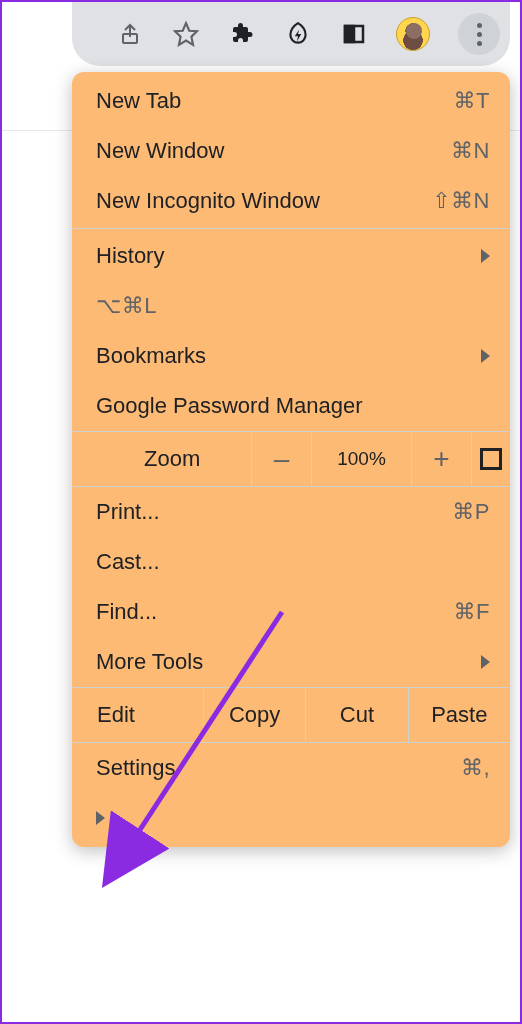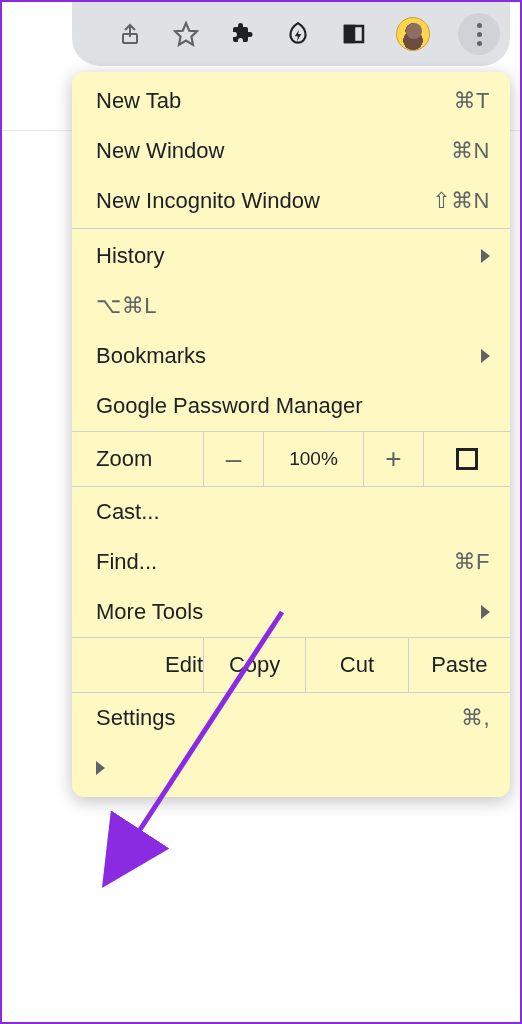--- a/index.html
+++ b/index.html
@@ -60,21 +60,21 @@
     gap: 4px;
   }
   .more-btn span { width:5px; height:5px; background:#5f6368; border-radius:50%; }
 
   
   .menu {
     position: absolute;
     top: 70px;
     left: 70px;
     right: 10px;
-    background: #fef9c3;
+    background: #fdba74;
     border-radius: 12px;
     box-shadow: 0 4px 18px rgba(0,0,0,0.25);
     padding: 4px 0;
     font-size: 22px;
     color: #202124;
   }
   .item {
     display: flex;
     align-items: center;
     justify-content: space-between;
@@ -98,21 +98,21 @@
     align-items: stretch;
     border-top: 1px solid #d0d0d0;
     border-bottom: 1px solid #d0d0d0;
     height: 56px;
   }
   .zoom-row .cell {
     display: flex; align-items: center; justify-content: center;
     border-right: 1px solid #d0d0d0;
     color: #202124;
   }
-  .zoom-row .cell:first-child { justify-content: flex-start; padding-left: 24px; width: 132px; }
+  .zoom-row .cell:first-child { justify-content: flex-start; padding-left: 24px; width: 132px; margin-left: 48px; }
   .zoom-row .cell.minus, .zoom-row .cell.plus { width: 60px; font-size: 28px; color:#5f6368;}
   .zoom-row .cell.pct { width: 100px; font-size: 19px; justify-content: center; }
   .zoom-row .cell.full { flex:1; border-right:none; }
   .full-corners {
     width: 22px; height: 22px; position: relative;
   }
   .full-corners::before, .full-corners::after,
   .full-corners i::before, .full-corners i::after {
     content:""; position:absolute; width:8px; height:8px; border:3px solid #202124;
   }
@@ -127,21 +127,21 @@
     align-items: stretch;
     border-top: 1px solid #d0d0d0;
     border-bottom: 1px solid #d0d0d0;
     height: 56px;
   }
   .edit-row .ecell {
     display:flex; align-items:center; justify-content:center;
     border-right:1px solid #d0d0d0;
     flex:1;
   }
-  .edit-row .ecell:first-child { justify-content:flex-end; padding-left:12px; flex:0 0 132px;}
+  .edit-row .ecell:first-child { justify-content:flex-start; padding-left:25px; flex:0 0 132px;}
   .edit-row .ecell:last-child { border-right:none; }
 
   
   .arrow {
     position:absolute;
     pointer-events:none;
   }
   .arrow svg { overflow:visible; }
 
   .thin-line {
@@ -237,20 +237,24 @@
       <span>100%</span>
     </div>
     <div class="cell plus">
       <span>+</span>
     </div>
     <div class="cell full">
       <span class="full-corners"><i></i></span>
     </div>
   </div>
 
+  <div class="item">
+    <span class="lbl">Print...</span>
+    <span class="acc">⌘P</span>
+  </div>
   <div class="item">
     <span class="lbl">Cast...</span>
   </div>
   <div class="item">
     <span class="lbl">Find...</span>
     <span class="acc">⌘F</span>
   </div>
   <div class="item">
     <span class="lbl">More Tools</span>
     <span class="tri"></span>

